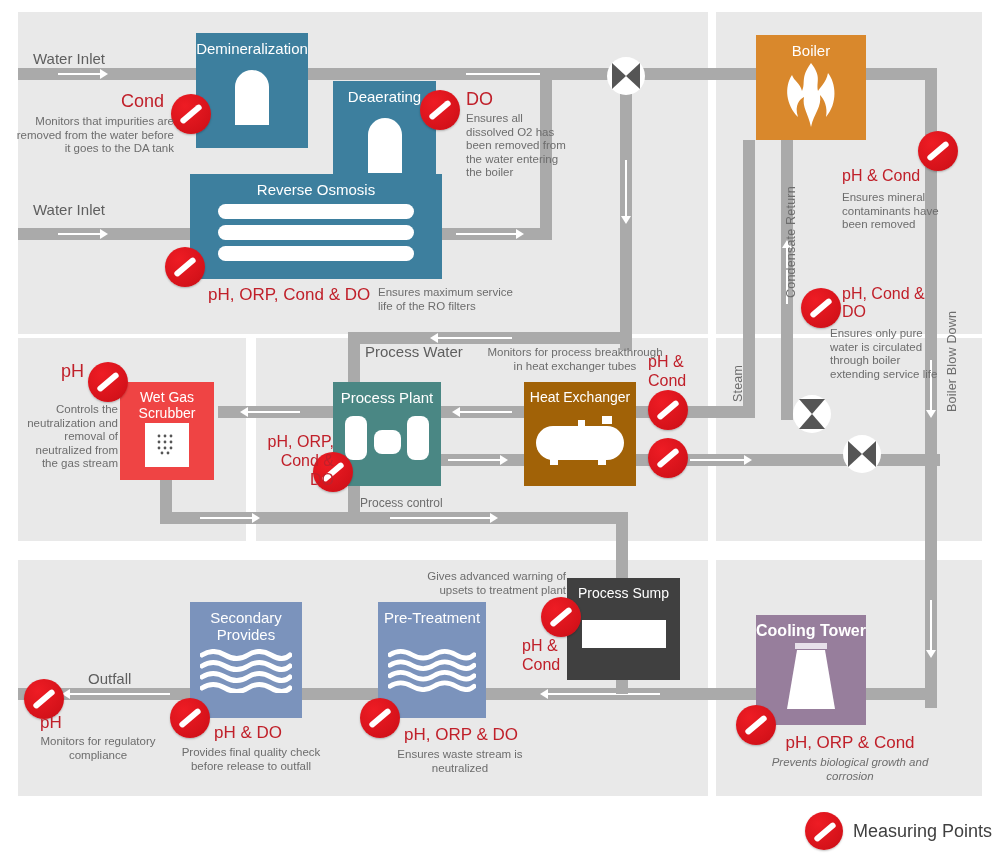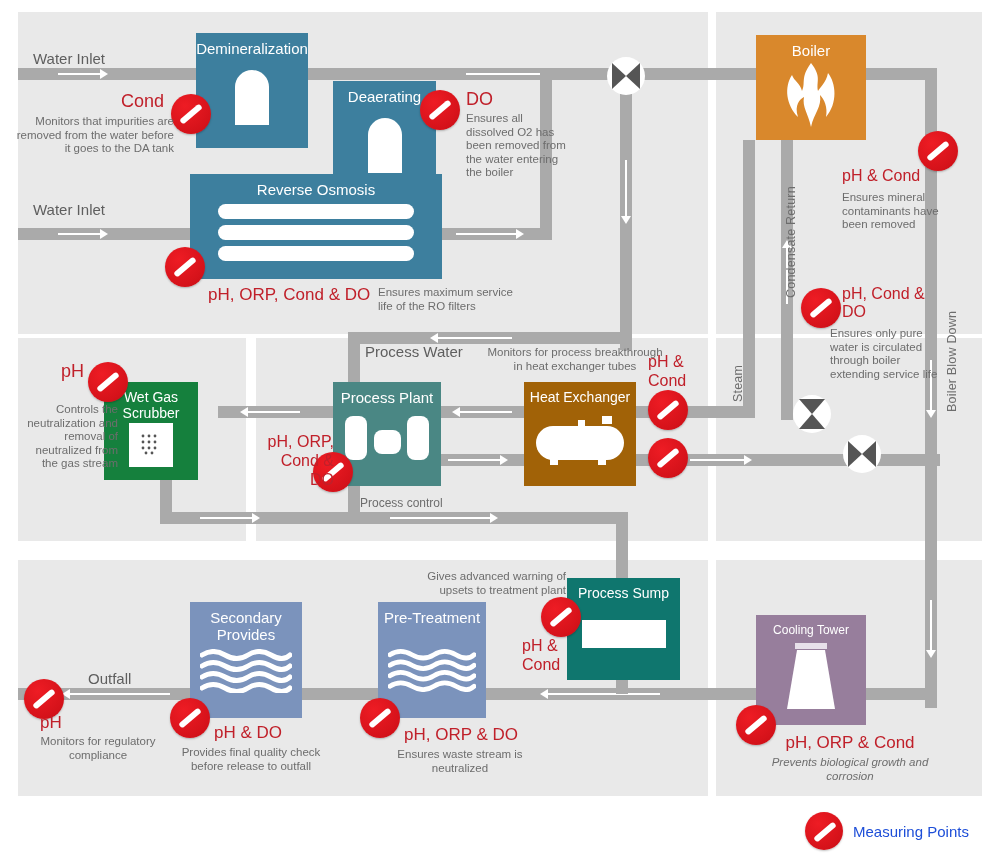--- a/index.html
+++ b/index.html
@@ -45,21 +45,21 @@
   .red{color:#c0202a;font-size:16px;line-height:18px;font-weight:400;}
   .desc{color:#6d6d6d;font-size:11.5px;line-height:13.5px;}
   .grey-lg{color:#5e5e5e;font-size:15px;}
   .grey-md{color:#6d6d6d;font-size:12px;line-height:14px;}
   .vert{writing-mode:vertical-rl;transform:rotate(180deg);color:#6d6d6d;font-size:12.5px;letter-spacing:.2px;}
   .tr{text-align:right;}
   .tc{text-align:center;}
   .tl{text-align:left;}
 
   .legend{position:absolute;display:flex;align-items:center;gap:10px;}
-  .legend .txt{color:#1d4ed8;font-size:15px;}
+  .legend .txt{color:#404040;font-size:18px;}
 </style>
 </head>
 <body>
 
 <div id="stage">
 
   <div class="panel" style="left:18px;top:12px;width:690px;height:322px;"></div>
   <div class="panel" style="left:716px;top:12px;width:266px;height:322px;"></div>
 
   <div class="panel" style="left:18px;top:338px;width:228px;height:203px;"></div>
@@ -221,21 +221,21 @@
     </svg>
   </div>
 
   <div class="box" style="left:756px;top:35px;width:110px;height:105px;background:#d9882c;">
     <div class="ttl">Boiler</div>
     <svg width="62" height="68" viewBox="0 0 62 68" style="margin-top:2px;">
       <path d="M31 2 C20 17 26 22 22 30 C20 22 14 20 12 14 C4 26 6 44 18 56 C14 44 20 38 24 36 C22 46 28 52 31 66 C34 52 42 46 40 34 C44 38 48 46 46 56 C58 42 56 22 48 12 C46 22 40 26 38 30 C36 20 42 16 31 2 Z" fill="#ffffff"></path>
     </svg>
   </div>
 
-  <div class="box" style="left:104px;top:382px;width:94px;height:98px;background:#15803d;">
+  <div class="box" style="left:120px;top:382px;width:94px;height:98px;background:#ef4444;">
     <div class="ttl small" style="font-size:14px;line-height:16px;">Wet Gas Scrubber</div>
     <div style="width:44px;height:44px;background:#ffffff;margin-top:2px;display:flex;align-items:center;justify-content:center;">
       <svg width="26" height="26" viewBox="0 0 26 26">
         <g fill="#555555">
           <circle cx="5" cy="4" r="1.4"></circle>
             <circle cx="11" cy="4" r="1.4"></circle>
             <circle cx="17" cy="4" r="1.4"></circle>
           <circle cx="5" cy="10" r="1.4"></circle>
             <circle cx="11" cy="10" r="1.4"></circle>
             <circle cx="17" cy="10" r="1.4"></circle>
@@ -263,21 +263,21 @@
     <div class="ttl" style="font-size:14px;">Heat Exchanger</div>
     <svg width="96" height="56" viewBox="0 0 96 56" style="margin-top:8px;">
       <rect x="70" y="2" width="10" height="8" fill="#ffffff"></rect>
       <rect x="46" y="6" width="7" height="8" fill="#ffffff"></rect>
       <rect x="4" y="12" width="88" height="34" rx="17" fill="#ffffff"></rect>
       <rect x="18" y="44" width="8" height="7" fill="#ffffff"></rect>
       <rect x="66" y="44" width="8" height="7" fill="#ffffff"></rect>
     </svg>
   </div>
 
-  <div class="box" style="left:567px;top:578px;width:113px;height:102px;background:#0f766e;">
+  <div class="box" style="left:567px;top:578px;width:113px;height:102px;background:#404040;">
     <div class="ttl" style="font-size:14px;">Process Sump</div>
     <div style="width:84px;height:28px;background:#ffffff;margin-top:18px;"></div>
   </div>
 
   <div class="box" style="left:190px;top:602px;width:112px;height:116px;background:#7b93bc;">
     <div class="ttl" style="font-size:15px;line-height:17px;">Secondary Provides</div>
     <svg width="92" height="44" viewBox="0 0 92 44" style="margin-top:6px;">
       <g stroke="#ffffff" stroke-width="5" fill="none" stroke-linecap="round">
         <path d="M2 6 q11 -7 23 0 t23 0 t23 0 t19 0"></path>
         <path d="M2 17 q11 -7 23 0 t23 0 t23 0 t19 0"></path>
@@ -293,21 +293,21 @@
       <g stroke="#ffffff" stroke-width="5" fill="none" stroke-linecap="round">
         <path d="M2 6 q11 -7 23 0 t23 0 t23 0 t19 0"></path>
         <path d="M2 17 q11 -7 23 0 t23 0 t23 0 t19 0"></path>
         <path d="M2 28 q11 -7 23 0 t23 0 t23 0 t19 0"></path>
         <path d="M2 39 q11 -7 23 0 t23 0 t23 0 t19 0"></path>
       </g>
     </svg>
   </div>
 
   <div class="box" style="left:756px;top:615px;width:110px;height:110px;background:#977e9c;">
-    <div class="ttl" style="font-size:12px;">Cooling Tower</div>
+    <div class="ttl" style="font-size:16px;font-weight:bold;">Cooling Tower</div>
     <svg width="76" height="74" viewBox="0 0 76 74" style="margin-top:2px;">
       <rect x="22" y="2" width="32" height="6" fill="#e7e0ea"></rect>
       <path d="M24 9 H52 L62 68 H14 Z" fill="#ffffff"></path>
       <path d="M24 9 H52 L48 28 Q38 34 28 28 Z" fill="#ffffff"></path>
     </svg>
   </div>
 
   <div class="lbl grey-lg" style="left:33px;top:50px;">Water Inlet</div>
   <div class="lbl grey-lg" style="left:33px;top:201px;">Water Inlet</div>
   <div class="lbl vert" style="left:784px;top:168px;height:130px;">Condensate Return</div>

